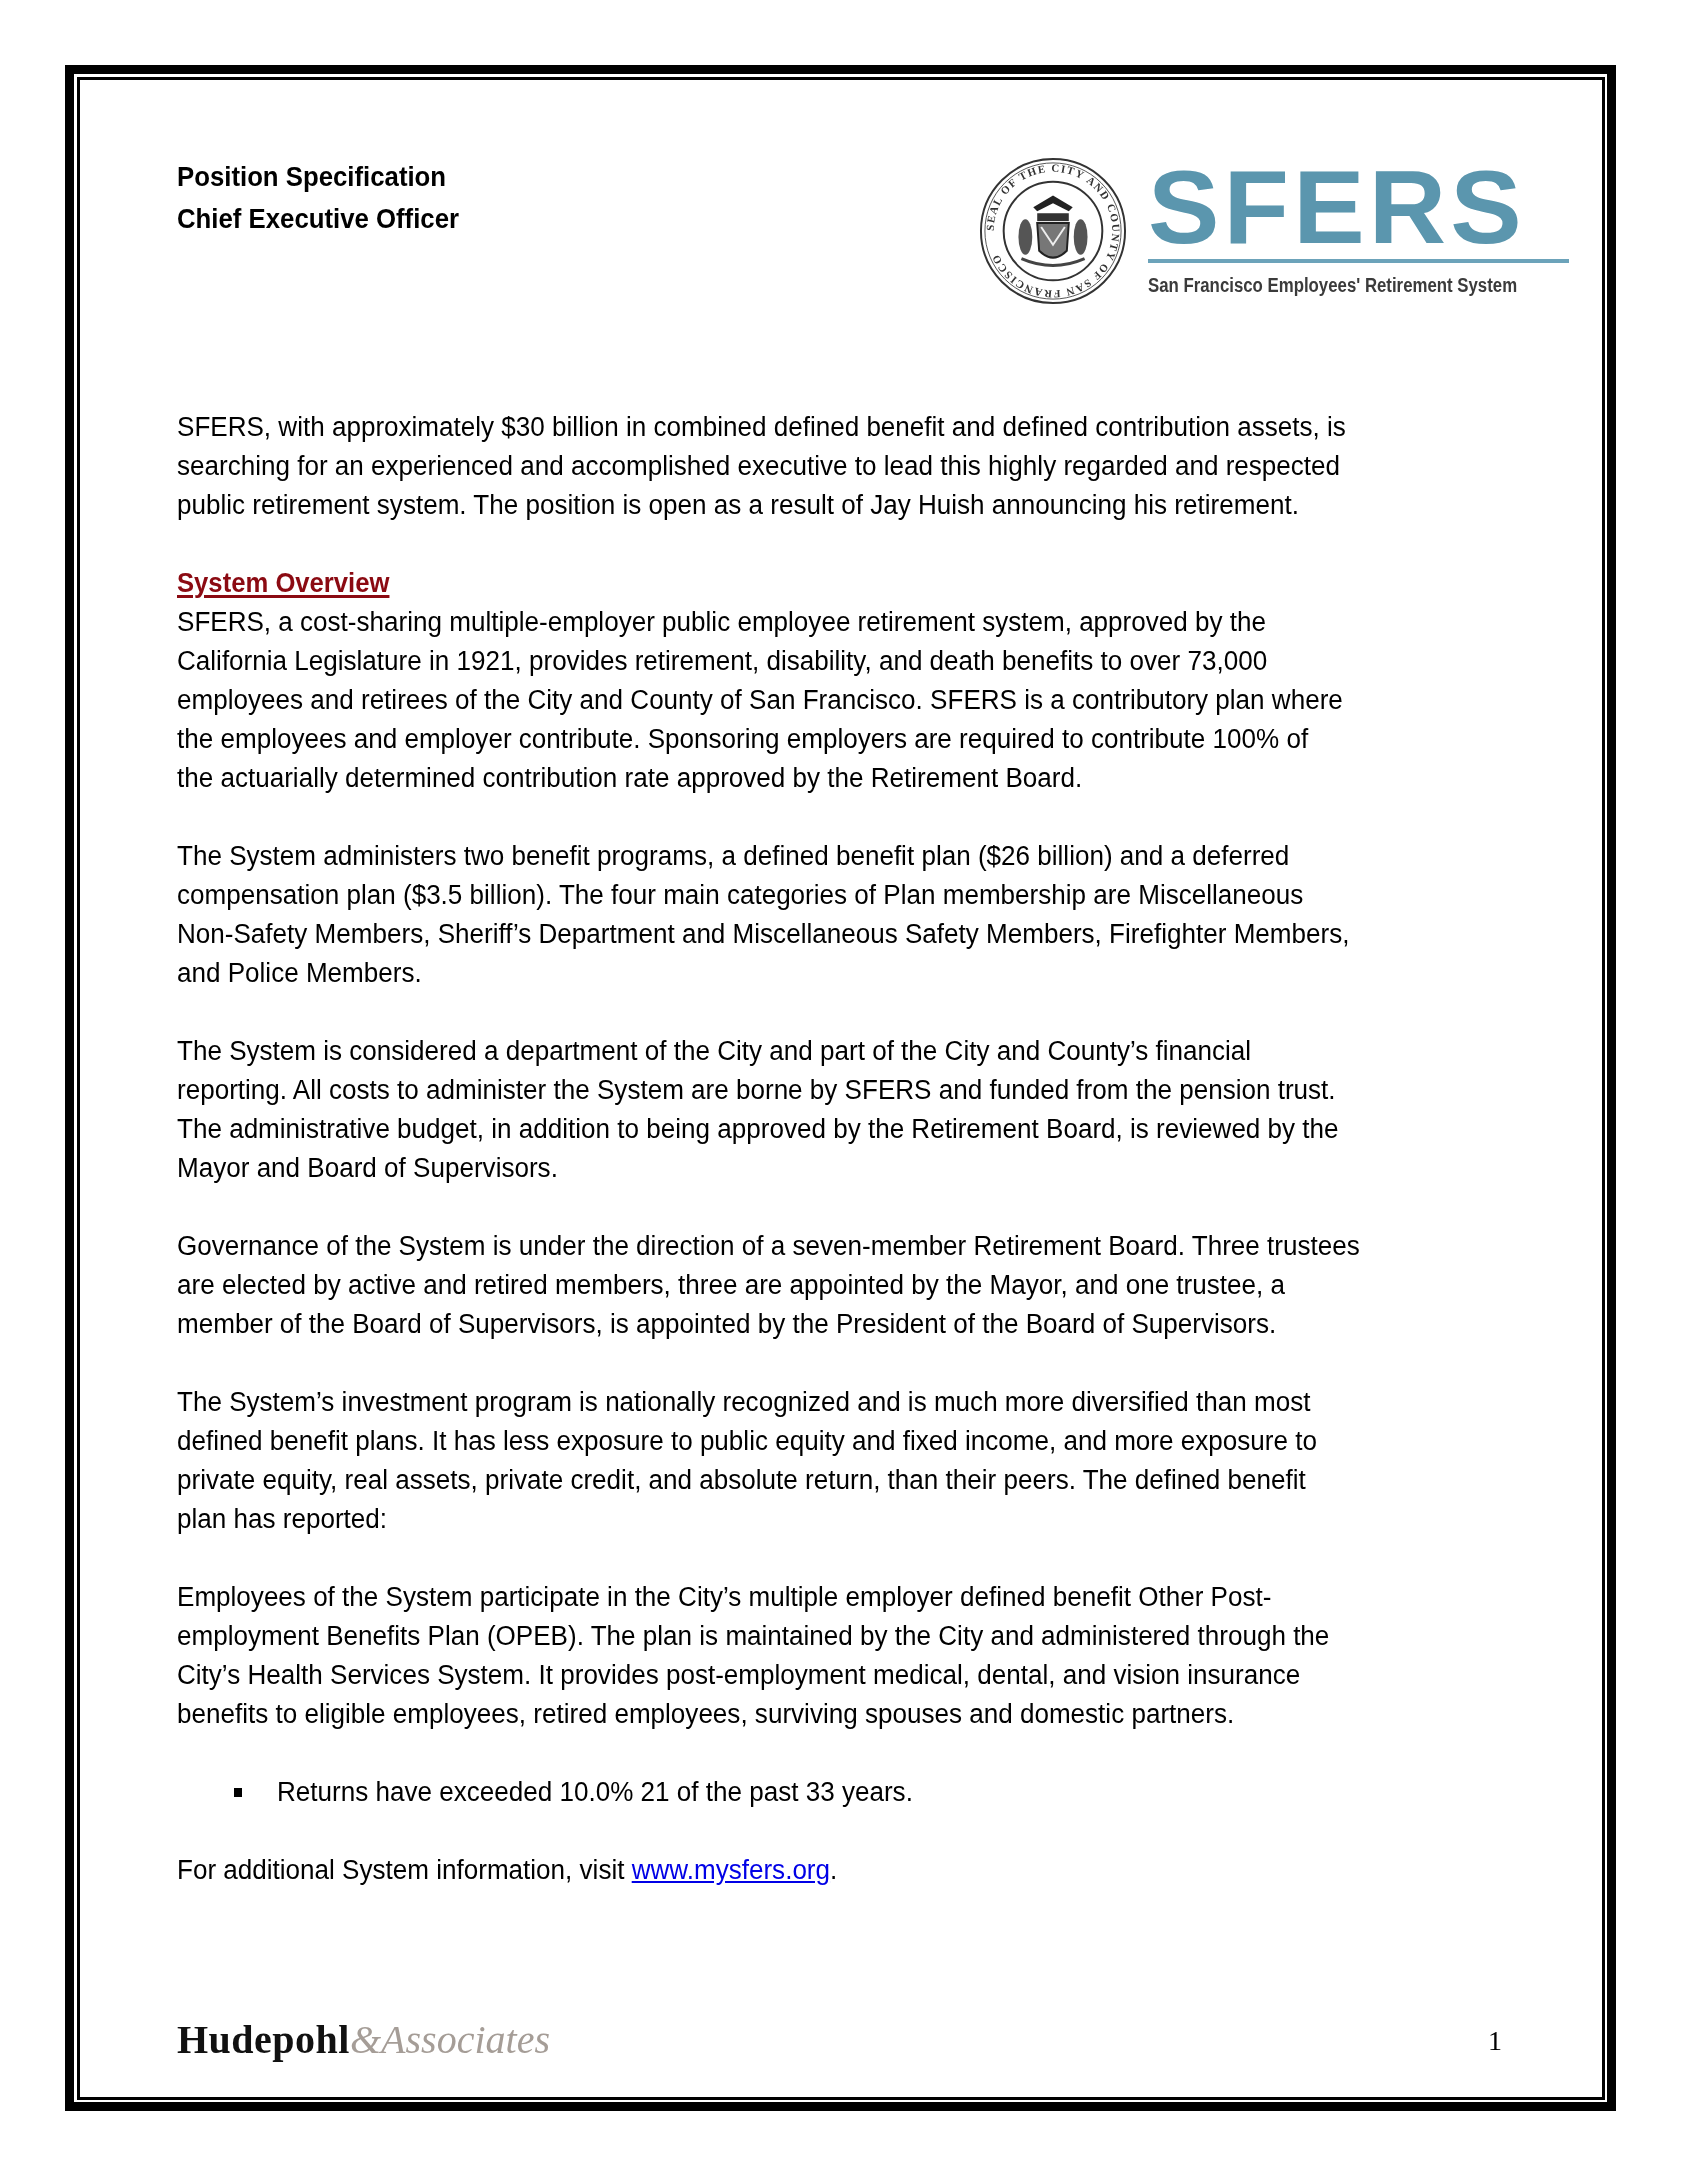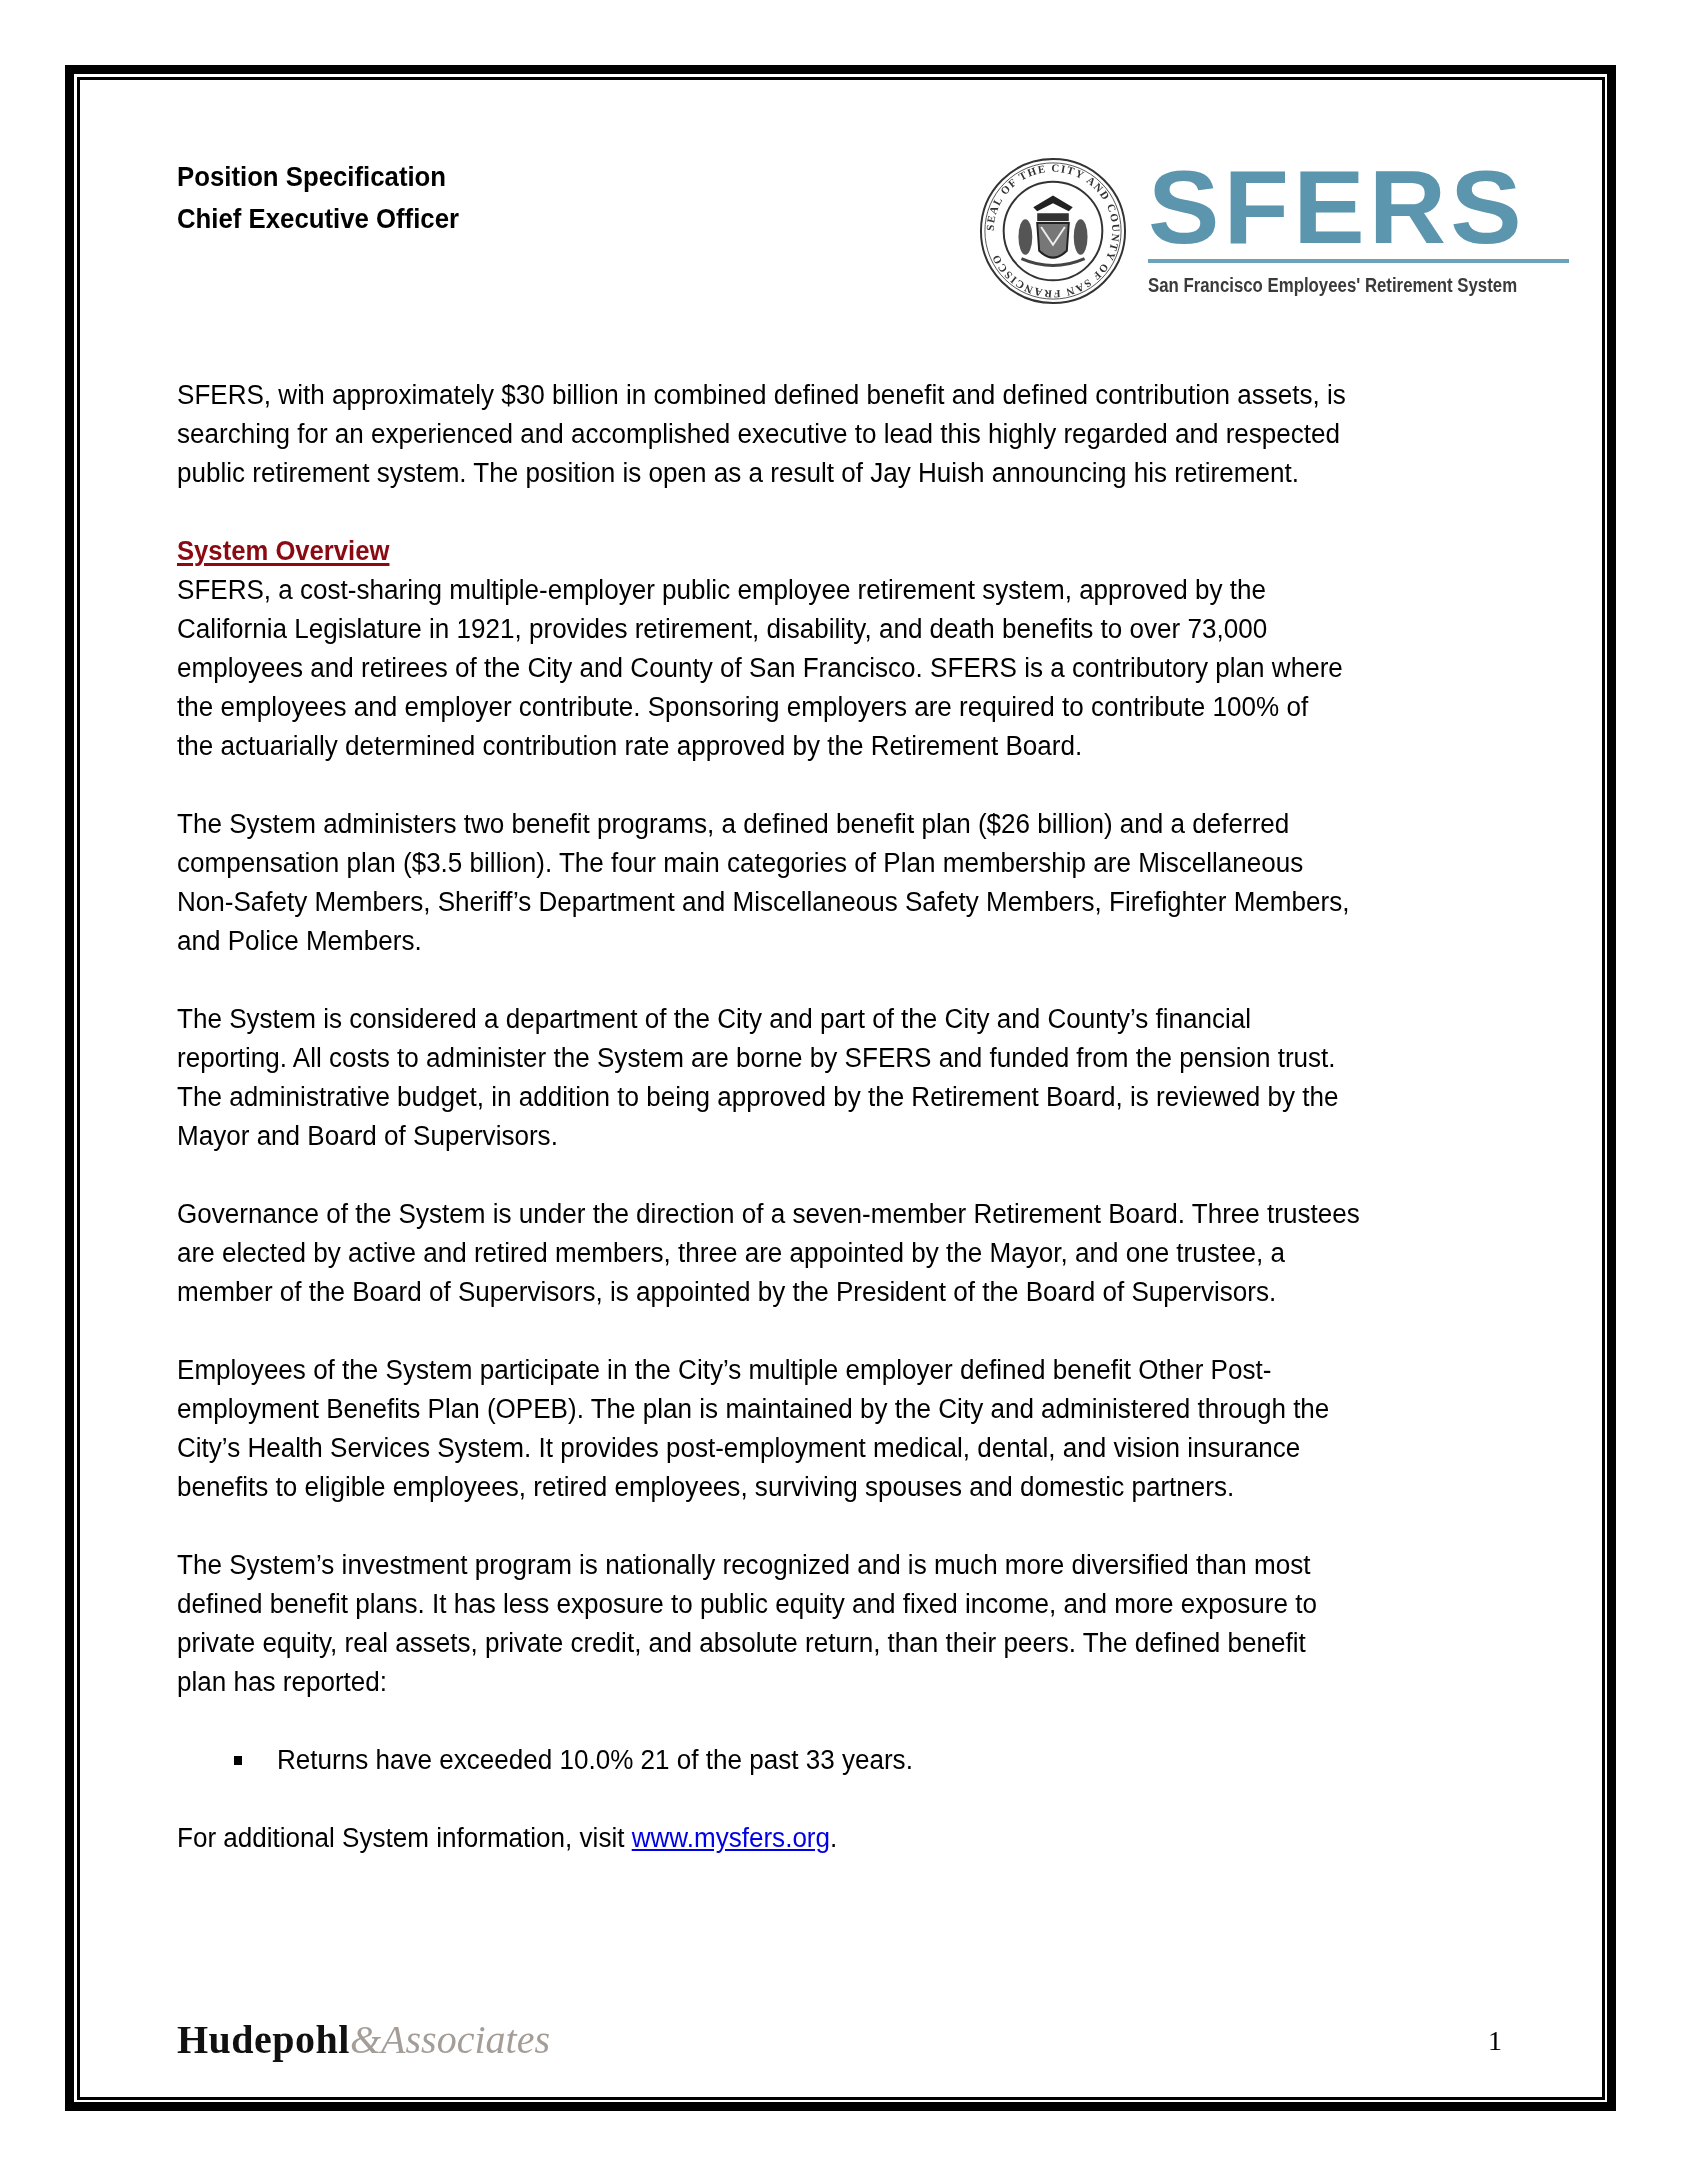--- a/index.html
+++ b/index.html
@@ -9,21 +9,21 @@
 
   .header-title { position:absolute; left:177px; font-weight:bold; font-size:28px; white-space:nowrap; transform:scaleX(0.92); transform-origin:left center; }
   .ht1 { top:161px; }
   .ht2 { top:203px; }
 
   .seal { position:absolute; left:978px; top:156px; width:150px; height:150px; }
   .brand { position:absolute; left:1148px; top:164px; font-weight:bold; font-size:103px; line-height:87px; color:#5b96ae; letter-spacing:4px; transform:scaleX(1.04); transform-origin:left top; }
   .brand-rule { position:absolute; left:1148px; top:259px; width:421px; height:4px; background:#6ca3ba; }
   .brand-sub { position:absolute; left:1148px; top:274px; font-weight:bold; font-size:20px; color:#3b3b3b; white-space:nowrap; transform:scaleX(0.84); transform-origin:left top; }
 
-  .body-text { position:absolute; left:177px; top:376px; width:1346px; font-size:27px; line-height:39px; }
+  .body-text { position:absolute; left:177px; top:408px; width:1346px; font-size:27px; line-height:39px; }
   .line { display:block; white-space:nowrap; height:39px; transform:scaleX(0.965); transform-origin:left center; }
   .para { margin:0 0 39px 0; }
   .section-heading { display:block; height:39px; color:#8b0a12; font-weight:bold; text-decoration:underline; text-decoration-thickness:3px; text-underline-offset:3px; transform:scaleX(0.95); transform-origin:left center; white-space:nowrap; }
   .bullets { margin:0 0 39px 0; padding:0; list-style:none; }
   .bullet-item { position:relative; height:39px; padding-left:100px; white-space:nowrap; }
   .bullet-mark { position:absolute; left:57px; top:15px; width:8px; height:9px; background:#000; }
   .bullet-text { display:inline-block; transform:scaleX(0.965); transform-origin:left center; }
   .link { color:#0000e6; text-decoration:underline; cursor:pointer; }
 
   .footer-logo { position:absolute; left:177px; top:2016px; font-family:Liberation Serif, serif; font-size:40px; white-space:nowrap; }
@@ -94,31 +94,31 @@
     <span class="line">Mayor and Board of Supervisors.</span>
   </div>
 
   <div class="para">
     <span class="line">Governance of the System is under the direction of a seven-member Retirement Board.  Three trustees</span>
     <span class="line">are elected by active and retired members, three are appointed by the Mayor, and one trustee, a</span>
     <span class="line">member of the Board of Supervisors, is appointed by the President of the Board of Supervisors.</span>
   </div>
 
   <div class="para">
+    <span class="line">The System’s investment program is nationally recognized and is much more diversified than most</span>
+    <span class="line">defined benefit plans.  It has less exposure to public equity and fixed income, and more exposure to</span>
+    <span class="line">private equity, real assets, private credit, and absolute return, than their peers.  The defined benefit</span>
+    <span class="line">plan has reported:</span>
+  </div>
+
+  <div class="para">
     <span class="line">Employees of the System participate in the City’s multiple employer defined benefit Other Post-</span>
     <span class="line">employment Benefits Plan (OPEB).  The plan is maintained by the City and administered through the</span>
     <span class="line">City’s Health Services System.  It provides post-employment medical, dental, and vision insurance</span>
     <span class="line">benefits to eligible employees, retired employees, surviving spouses and domestic partners.</span>
-  </div>
-
-  <div class="para">
-    <span class="line">The System’s investment program is nationally recognized and is much more diversified than most</span>
-    <span class="line">defined benefit plans.  It has less exposure to public equity and fixed income, and more exposure to</span>
-    <span class="line">private equity, real assets, private credit, and absolute return, than their peers.  The defined benefit</span>
-    <span class="line">plan has reported:</span>
   </div>
 
   <ul class="bullets">
     <li class="bullet-item">
       <span class="bullet-mark"></span>
       <span class="bullet-text">Returns have exceeded 10.0% 21 of the past 33 years.</span>
     </li>
   </ul>
 
   <span class="line"><span>For additional System information, visit </span><a class="link">www.mysfers.org</a><span>.</span></span>

